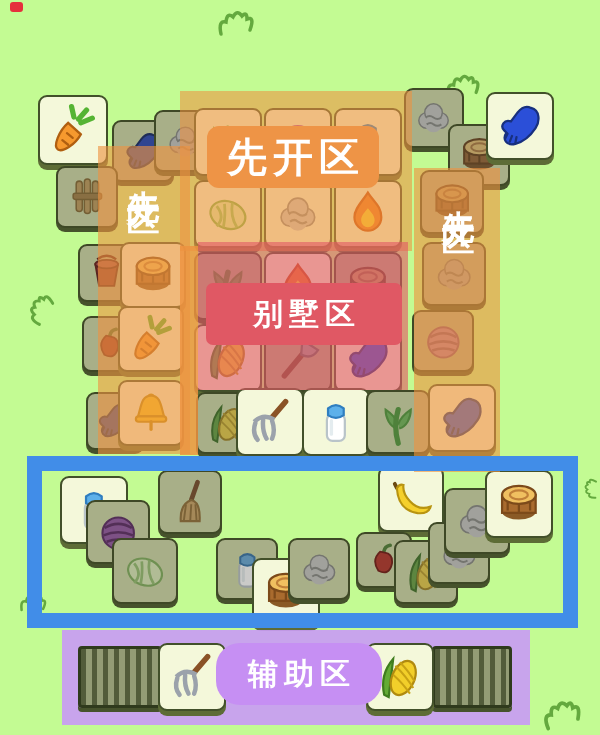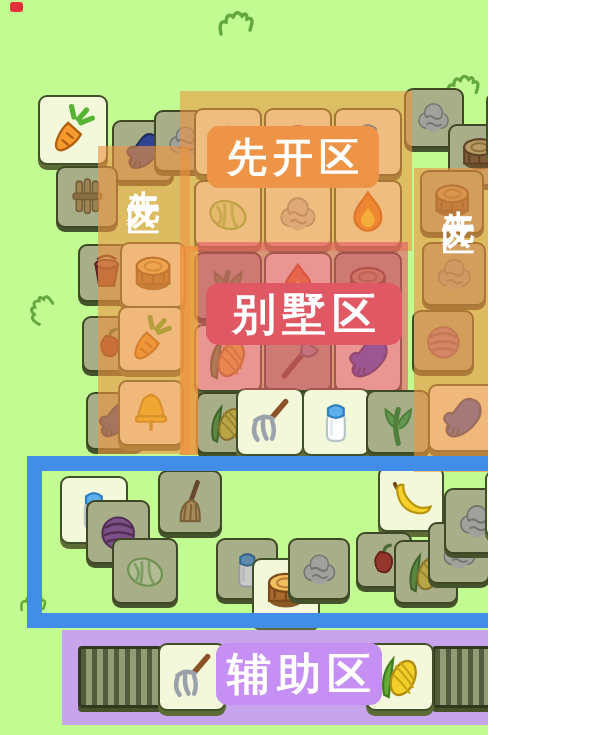--- a/index.html
+++ b/index.html
@@ -1,17 +1,17 @@
 <!DOCTYPE html>
 <html style="--bg: #c3fb93; --orange: #ed9340; --orange_solid: #ee9446; --red: #e25a66; --red_solid: #e05864; --blue: #418de8; --purple: #c99cf3; --purple_solid: #c68ff3; --tile_face: #f4f8da; --tile_face_dark: #a8af88; --grass_stroke: #64a93e; --dot_red: #e5303c;"><head>
 <meta charset="utf-8">
 <style>
   html,body{margin:0;padding:0;}
   body{font-family:"Liberation Sans","DejaVu Sans",sans-serif;}
-  .screen{position:relative;width:488px;height:735px;overflow:hidden;background:var(--bg,#c3fb93);}
+  .screen{position:relative;width:600px;height:735px;overflow:hidden;background:var(--bg,#c3fb93);}
   .screen *{box-sizing:border-box;}
   
   .tile{position:absolute;border-radius:9px;display:flex;align-items:center;justify-content:center;}
   .tile.bright{background:var(--tile_face,#f4f8da);border:2px solid #42502a;box-shadow:0 5px 0 #5d6c36;}
   .tile.dark{background:var(--tile_face_dark,#a8af88);border:2px solid #3e4826;box-shadow:0 4px 0 #46522c;}
   .tile svg{width:84%;height:84%;}
   .tile.dark svg{filter:brightness(.8) saturate(.75);opacity:.95;}
   .stack{position:absolute;background:repeating-linear-gradient(90deg,#525c3a 0 5px,#939c75 5px 11px);
          border:3px solid #2f3a1c;border-radius:4px;box-shadow:0 4px 0 #46522c;}
   
@@ -20,23 +20,23 @@
   .left-bar{left:180px;top:246px;width:18px;height:209px;background:rgba(237,147,64,.85);}
   .left-strip{left:98px;top:146px;width:92px;height:308px;background:rgba(237,147,64,.62);}
   .right-strip{left:414px;top:168px;width:86px;height:304px;background:rgba(237,147,64,.62);}
   .red-box{left:198px;top:242px;width:210px;height:148px;background:rgba(226,90,102,.62);}
   .blue-frame{left:27px;top:456px;width:551px;height:172px;border:15px solid var(--blue,#418de8);}
   .purple-box{left:62px;top:630px;width:468px;height:95px;background:rgba(201,156,243,.92);}
   
   .label{position:absolute;display:flex;align-items:center;justify-content:center;
          color:#fff;font-weight:700;letter-spacing:6px;text-indent:6px;}
   .top-label{left:207px;top:126px;width:172px;height:62px;background:var(--orange_solid,#ee9446);border-radius:12px;font-size:40px;}
-  .villa-label{left:206px;top:283px;width:196px;height:62px;background:var(--red_solid,#e05864);border-radius:13px;font-size:44px;}
+  .villa-label{left:206px;top:283px;width:196px;height:62px;background:var(--red_solid,#e05864);border-radius:7px;font-size:30px;}
   .reserve-label{left:194px;top:464px;width:190px;height:82px;background:var(--blue,#418de8);border-radius:14px;font-size:46px;}
-  .assist-label{left:216px;top:643px;width:166px;height:62px;background:var(--purple_solid,#c68ff3);border-radius:12px;font-size:44px;}
+  .assist-label{left:216px;top:643px;width:166px;height:62px;background:var(--purple_solid,#c68ff3);border-radius:24px;font-size:30px;}
   .vlabel{position:absolute;writing-mode:vertical-rl;text-orientation:upright;color:#fff;
           font-weight:700;font-size:33px;letter-spacing:7px;}
   .left-strip .vlabel{left:22px;top:18px;}
   .right-strip .vlabel{left:21px;top:16px;}
   .red-dot{position:absolute;border-radius:3px;background:var(--dot_red,#e5303c);}
   .tuft{position:absolute;}
 </style>
 </head>
 <body>
 

